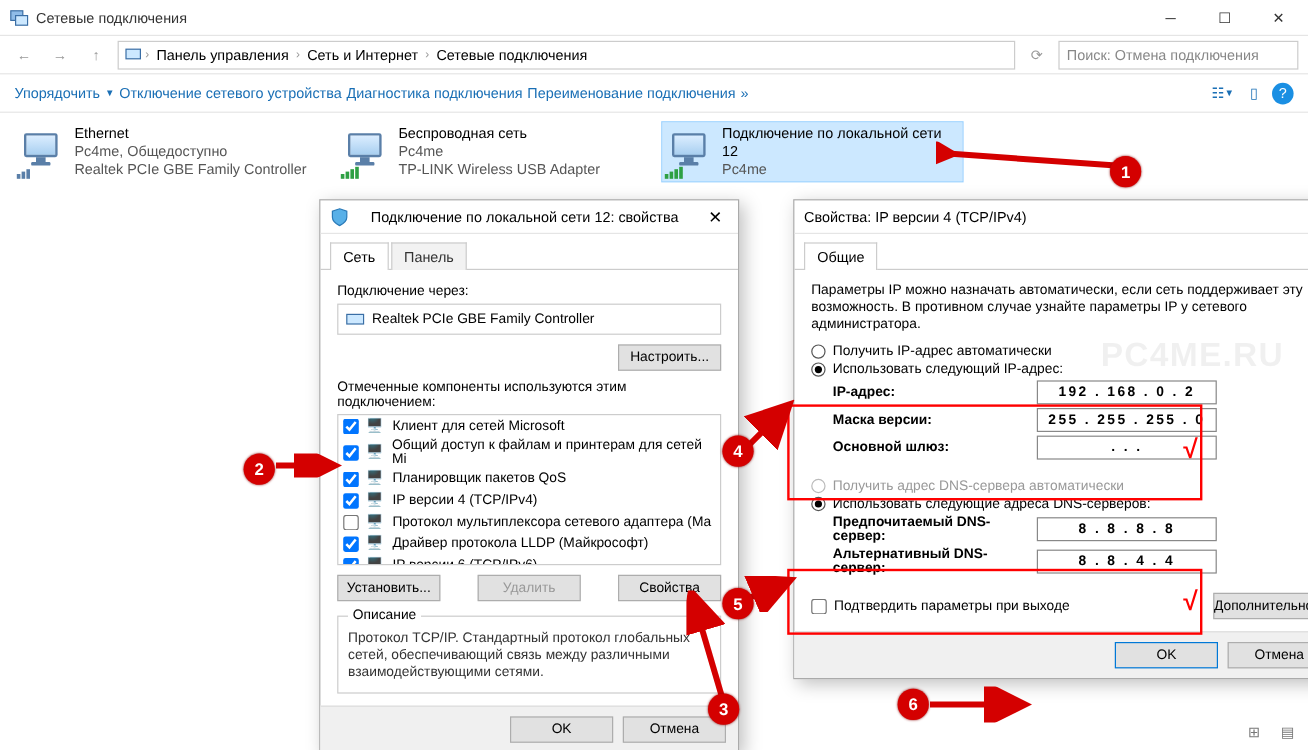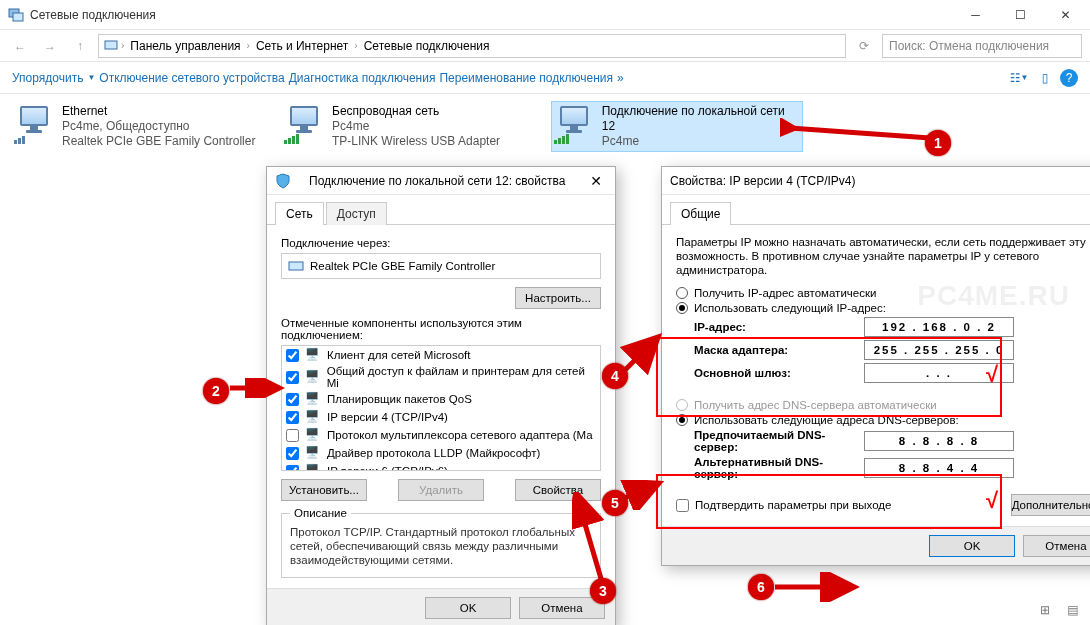--- a/index.html
+++ b/index.html
@@ -13,21 +13,21 @@
   .breadcrumb { flex:1; height:24px; border:1px solid #ccc; display:flex; align-items:center; padding:0 4px; gap:2px; background:#fff; }
   .crumb { padding:2px 4px; color:#000; }
   .sep { color:#999; font-size:10px; }
   .searchbox { width:200px; height:24px; border:1px solid #ccc; padding:0 6px; color:#888; display:flex; align-items:center; }
   .cmdbar { height:32px; display:flex; align-items:center; padding:0 12px; gap:4px; border-bottom:1px solid #e5e5e5; }
   .cmd { color:#1a6fb5; font-size:12px; display:flex; align-items:center; gap:4px; cursor:pointer; }
   .cmd .dd { font-size:8px; color:#1a6fb5; }
   .cmdbar .spacer { flex:1; }
   .toolicon { width:22px; height:22px; display:flex; align-items:center; justify-content:center; color:#1a6fb5; cursor:pointer; }
   .connections { padding:8px 12px; display:flex; gap:20px; }
-  .conn { display:flex; gap:8px; width:250px; padding:2px; }
+  .conn { display:flex; gap:8px; width:250px; padding:2px;align-items:flex-end; }
   .conn.sel { background:#cce8ff; outline:1px solid #99d1ff; }
   .conn .cimg { width:40px; height:40px; position:relative; }
   .monitor { position:absolute; top:2px; left:6px; width:28px; height:20px; border:2px solid #5a7fa8; border-radius:2px; background:linear-gradient(#dbedff,#a8cff0); }
   .mstand { position:absolute; top:22px; left:16px; width:8px; height:4px; background:#5a7fa8; }
   .mbase { position:absolute; top:26px; left:12px; width:16px; height:3px; background:#5a7fa8; border-radius:1px; }
   .sig { position:absolute; bottom:0; left:0; display:flex; align-items:flex-end; gap:1px; }
   .sig span { width:3px; background:#2ea043; }
   .sig.eth span { background:#5a7fa8; }
   .conn .txt { font-size:12px; line-height:15px; }
   .conn .l1 { color:#000; }
@@ -177,21 +177,21 @@
 <div class="dlg" style="left:266px; top:166px; width:350px;">
   <div class="dtitle">
     <span class="smico"><svg viewBox="0 0 16 16">
           <path d="M8 1 L14 3 V8 C14 12 8 15 8 15 C8 15 2 12 2 8 V3 Z" fill="#58b0e8" stroke="#2a7ab8"></path>
         </svg></span>
     <span class="t" style="margin-left:18px">Подключение по локальной сети 12: свойства</span>
     <span class="close">✕</span>
   </div>
   <div class="tabs">
     <div class="tab">Сеть</div>
-    <div class="tab off">Доступ</div>
+    <div class="tab off">Панель</div>
   </div>
   <div class="dbody">
     <div class="groupt">Подключение через:</div>
     <div class="fieldbox">
       <span class="smico"><svg viewBox="0 0 16 16">
             <rect x="1" y="4" width="14" height="8" fill="#cce8ff" stroke="#3a6ea5"></rect>
           </svg></span>
       <span>Realtek PCIe GBE Family Controller</span>
     </div>
     <div style="text-align:right;margin-bottom:8px"><span class="btn">Настроить...</span></div>
@@ -267,21 +267,21 @@
     <div class="radio">
         <span class="r on"></span>
         <span>Использовать следующий IP-адрес:</span>
       </div>
 
     <div class="iprow">
         <span class="lbl">IP-адрес:</span>
         <span class="ipfield">192 . 168 .  0  .  2</span>
       </div>
     <div class="iprow">
-        <span class="lbl">Маска адаптера:</span>
+        <span class="lbl">Маска версии:</span>
         <span class="ipfield">255 . 255 . 255 .  0</span>
       </div>
     <div class="iprow">
         <span class="lbl">Основной шлюз:</span>
         <span class="ipfield">.        .        .</span>
       </div>
 
     <div style="height:10px"></div>
     <div class="radio" style="color:#999">
         <span class="r" style="border-color:#bbb"></span>

